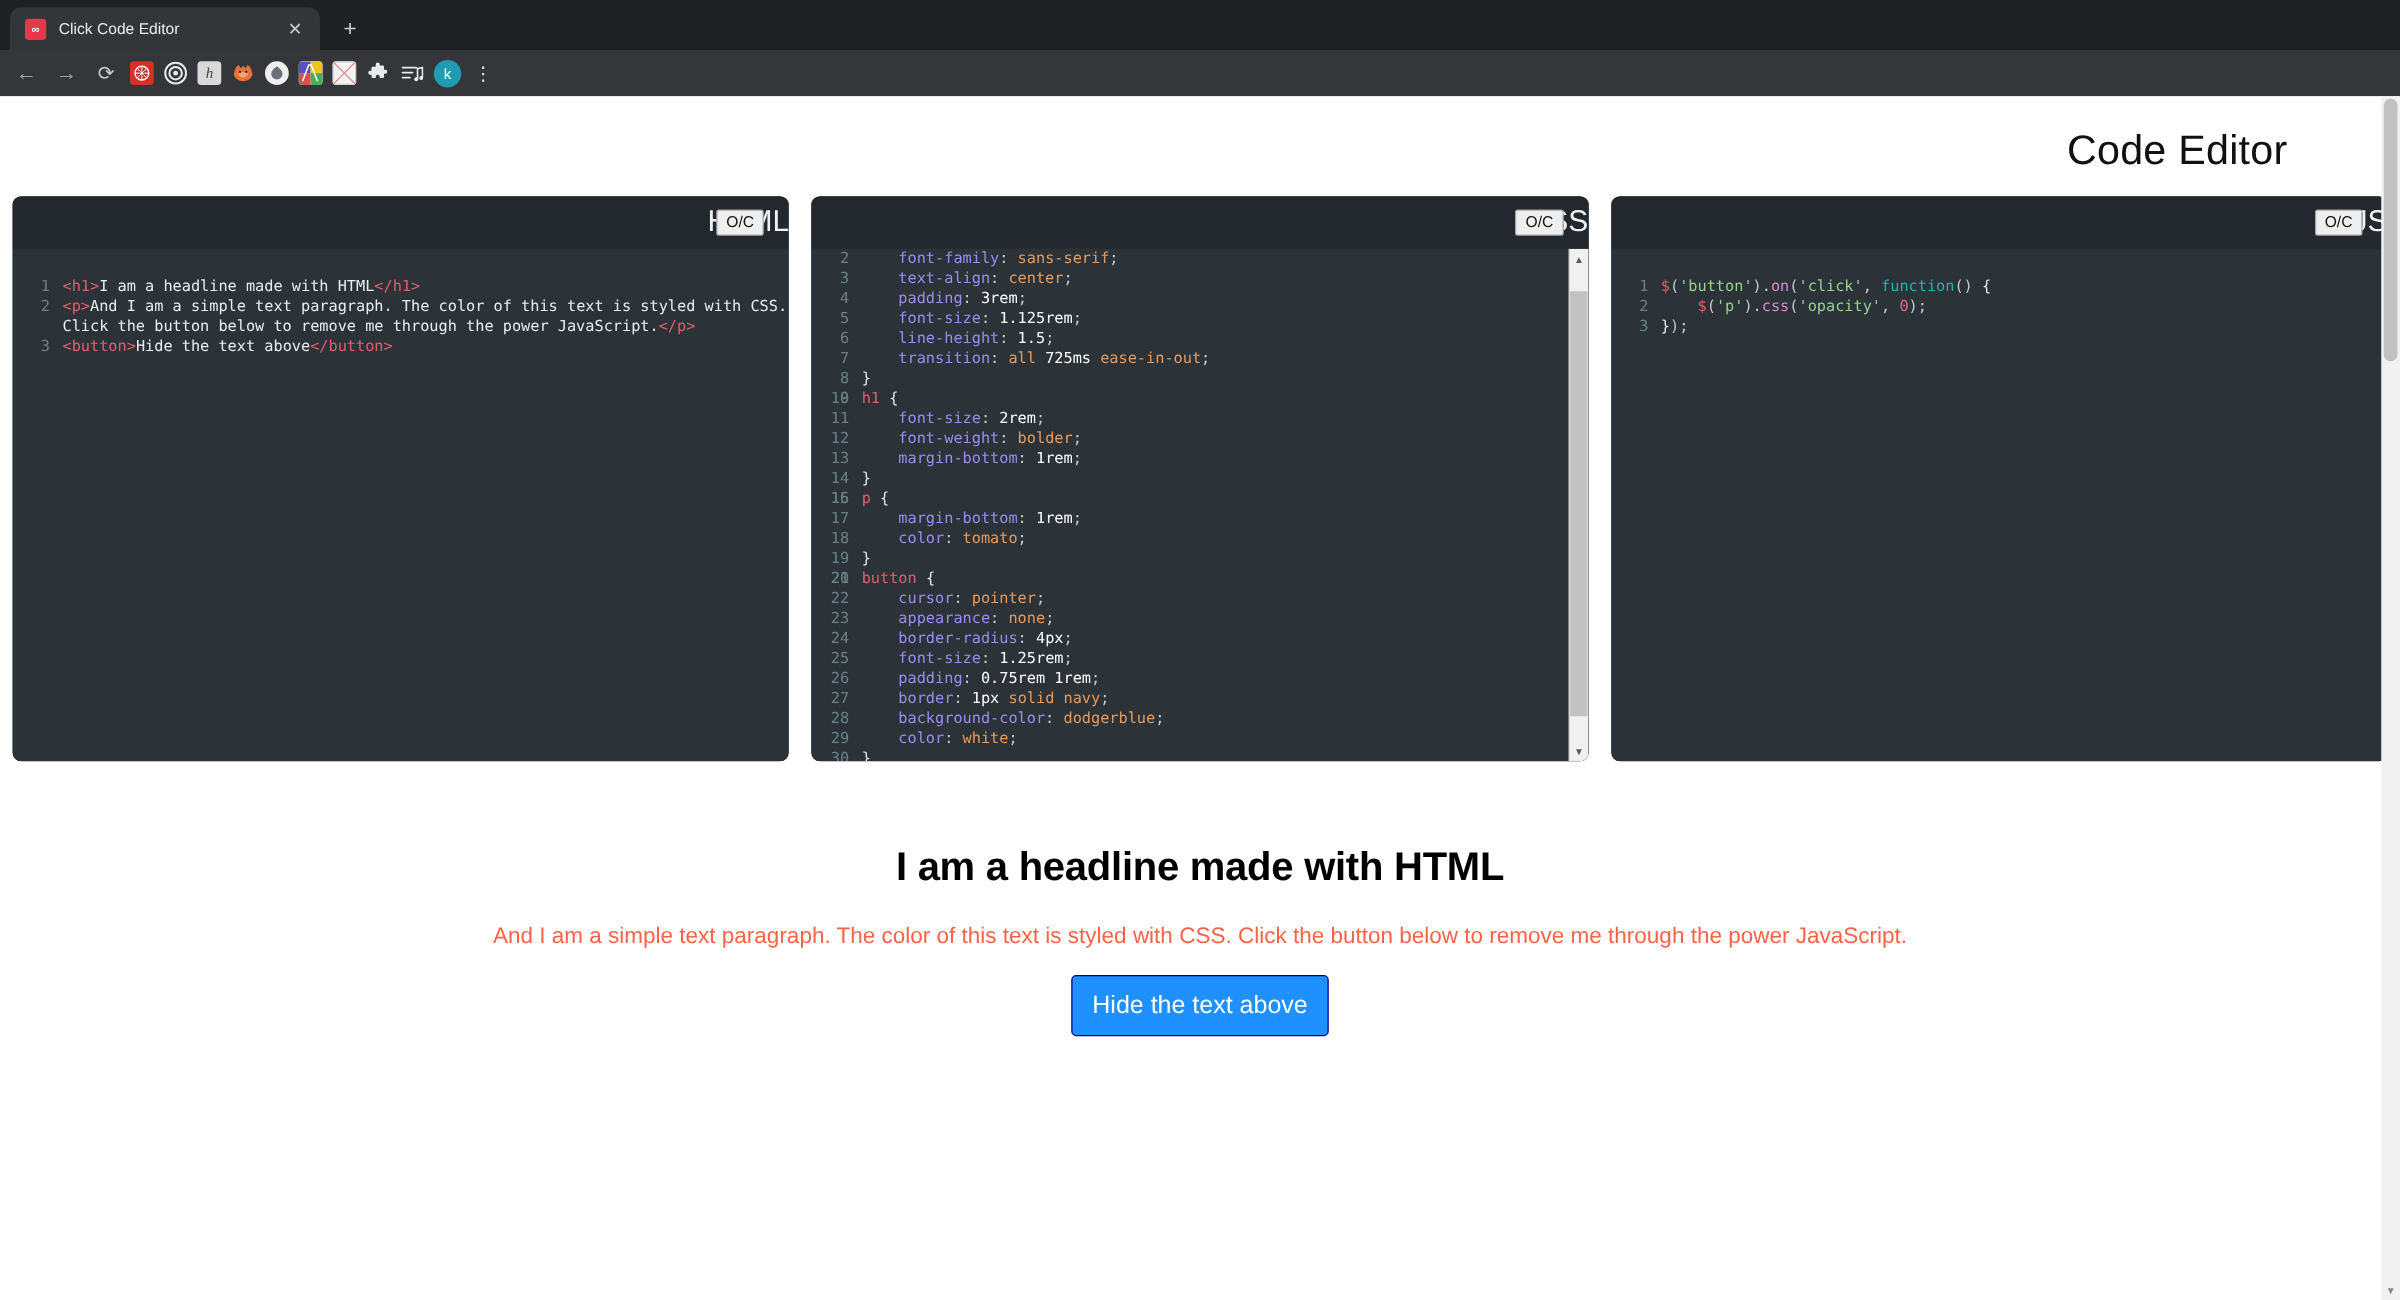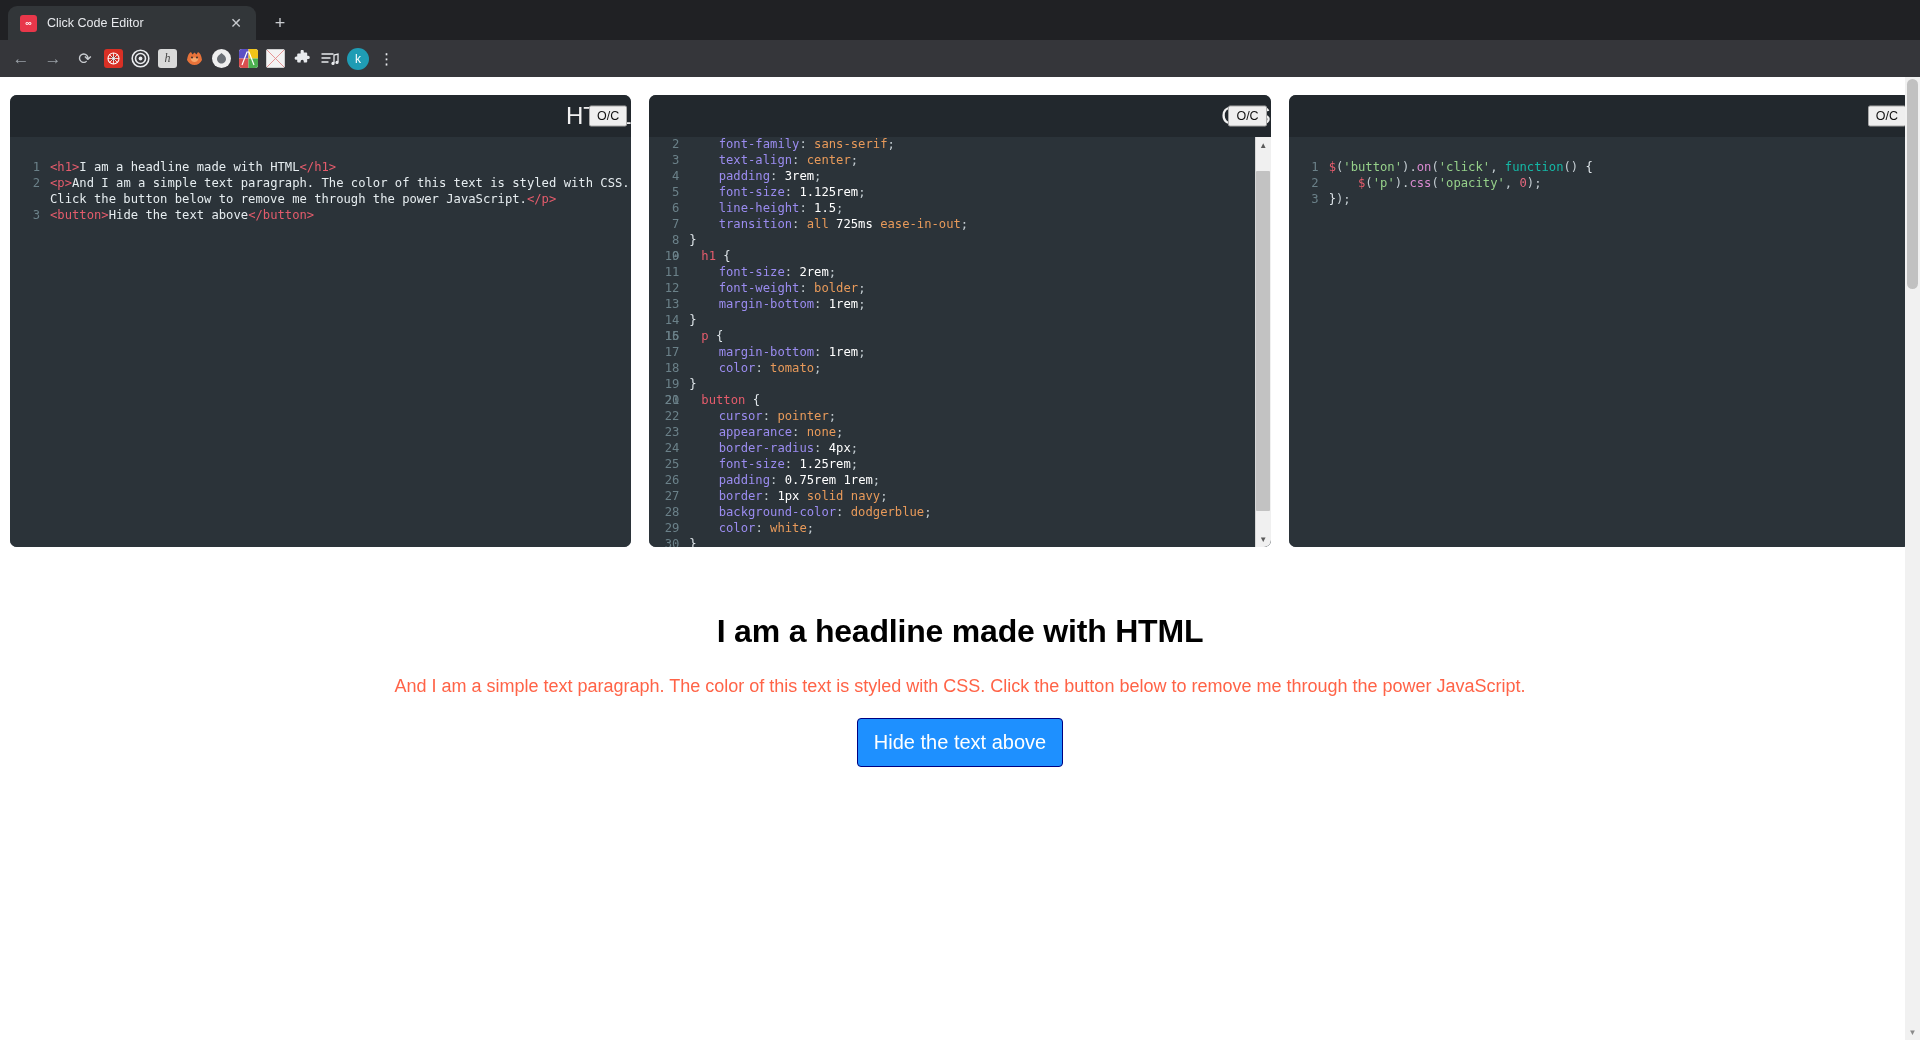--- a/index.html
+++ b/index.html
@@ -193,21 +193,21 @@
     justify-content: flex-end;
     flex: 0 0 auto;
   }
   .panel-title {
     color: #f1f1f1;
     font-size: 24px;
     font-weight: normal;
   }
   .oc-btn {
     position: absolute;
-    right: 4px;
+    right: 20px;
     top: 50%;
     transform: translateY(-50%);
     background: #efefef;
     border: 1px solid #a8a8a8;
     border-radius: 2px;
     color: #111;
     font-size: 12.5px;
     padding: 2px 7px;
     line-height: 1.2;
     font-family: "Liberation Sans", sans-serif;
@@ -248,21 +248,21 @@
     color: #6b8189;
   }
   .ln.nonum::before { content: ""; }
 
   
   .t-tag    { color: #e55c6c; }
   .t-text   { color: #e6edf0; }
   .t-prop   { color: #9b8cf0; }
   .t-val    { color: #e89a5a; }
   .t-num    { color: #ffffff; }
-  .t-sel    { color: #e55c6c; margin-left: 12px; }
+  .t-sel    { color: #e55c6c; }
   .t-punct  { color: #c3ccd1; }
   .t-brace  { color: #dfe6ea; }
   .t-str    { color: #96d18a; }
   .t-fn     { color: #d98ad0; margin-top: 40px; }
   .t-kw     { color: #14b8a6; }
   .t-var    { color: #e55c6c; }
   .t-zero   { color: #e8697f; }
 
   
   .vscroll {
@@ -420,20 +420,21 @@
         </svg>
       </div>
       <div class="ext-avatar">k</div>
       <div class="ext ext-menu">⋮</div>
     </div>
   </div>
 </div>
 
 <div class="page">
 
+  <h1 class="page-title">Code Editor</h1>
 
   <div class="editors">
 
     <section class="editor-panel">
       <div class="panel-head">
         <span class="panel-title">HTML</span>
         <button class="oc-btn">O/C</button>
       </div>
       <div class="code-area">
         <div class="code-scroll">

